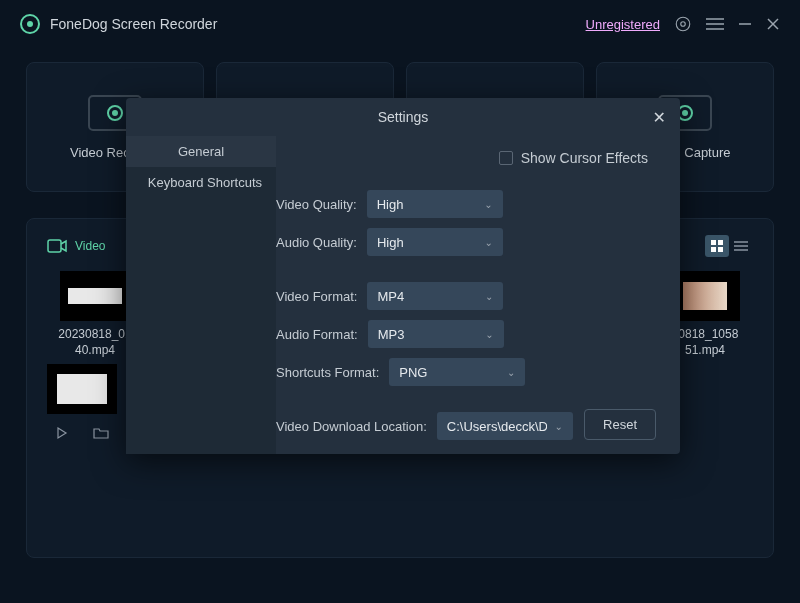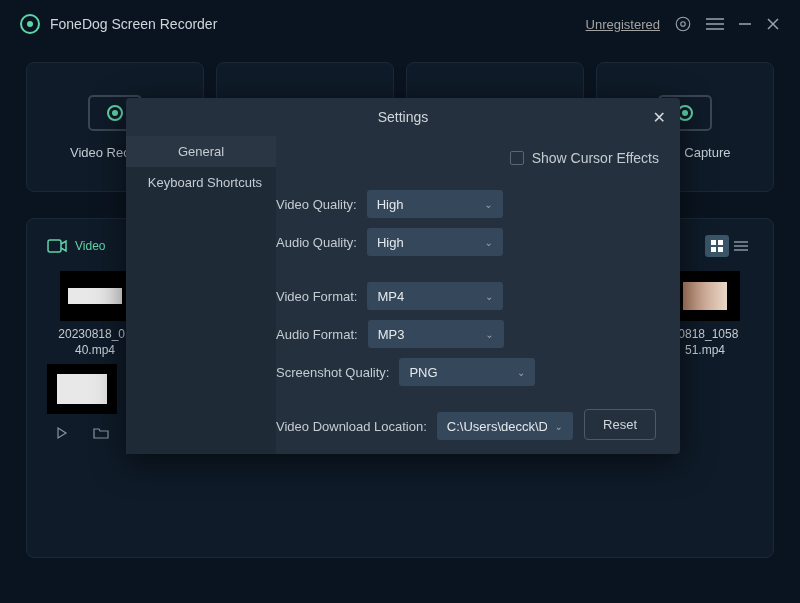--- a/index.html
+++ b/index.html
@@ -5,21 +5,21 @@
 * { margin: 0; padding: 0; box-sizing: border-box; font-family: -apple-system, BlinkMacSystemFont, "Segoe UI", sans-serif; }
 body { width: 800px; height: 603px; background: #0a1420; overflow: hidden; position: relative; }
 
 
 .header { height: 48px; display: flex; align-items: center; padding: 13px 20px; justify-content: space-between; }
 .header-left { display: flex; align-items: center; gap: 10px; }
 .logo { width: 20px; height: 20px; border: 2px solid #5fd4a8; border-radius: 50%; position: relative; }
 .logo::after { content: ''; position: absolute; width: 6px; height: 6px; background: #5fd4a8; border-radius: 50%; top: 5px; left: 5px; }
 .app-title { color: #d0d6dc; font-size: 14px; font-weight: 400; }
 .header-right { display: flex; align-items: center; gap: 14px; }
-.unreg { color: #a3a3a3; font-size: 13px; text-decoration: underline; margin-left: 24px; }
+.unreg { color: #f0abfc; font-size: 13px; text-decoration: underline; margin-left: 24px; }
 .header-icon { color: #9aa4ae; cursor: pointer; display: flex; align-items: center; }
 
 
 .modes { display: flex; gap: 12px; padding: 14px 26px 0; }
 .mode-tile { flex: 1; height: 130px; background: #0f1b29; border: 1px solid #1a2838; border-radius: 8px; display: flex; flex-direction: column; align-items: center; justify-content: center; gap: 14px; }
 .mode-icon { width: 54px; height: 36px; border: 2px solid #3a4652; border-radius: 5px; position: relative; display: flex; align-items: center; justify-content: center; }
 .rec-dot { width: 16px; height: 16px; border: 2px solid #5fd4a8; border-radius: 50%; position: relative; }
 .rec-dot::after { content: ''; position: absolute; width: 6px; height: 6px; background: #5fd4a8; border-radius: 50%; top: 3px; left: 3px; }
 .mode-label { color: #c5ccd3; font-size: 13px; }
 
@@ -41,21 +41,21 @@
 .tool-icon { color: #8a94a0; cursor: pointer; display: flex; }
 
 
 .modal { position: absolute; top: 98px; left: 126px; width: 554px; height: 356px; background: #24303e; border-radius: 4px; box-shadow: 0 8px 32px rgba(0,0,0,0.6); display: flex; flex-direction: column; }
 .modal-header { height: 38px; display: flex; align-items: center; justify-content: center; position: relative; color: #d0d6dc; font-size: 14px; }
 .modal-close { position: absolute; right: 14px; top: 10px; color: #d0d6dc; cursor: pointer; font-size: 16px; }
 .modal-body { flex: 1; display: flex; }
 .sidebar { width: 150px; background: #1e2a36; }
 .side-item { padding: 8px 14px; color: #c5ccd3; font-size: 13px; cursor: pointer; text-align: right; }
 .side-item.active { background: #2a3644; text-align: center; }
-.content { flex: 1; padding: 14px 13px 0 0; position: relative; }
+.content { flex: 1; padding: 14px 24px 0 0; position: relative; }
 .cursor-row { display: flex; align-items: center; justify-content: flex-end; gap: 8px; margin-bottom: 24px; padding-right: 8px; }
 .checkbox { width: 14px; height: 14px; border: 1px solid #5a6674; border-radius: 2px; }
 .cursor-label { color: #c5ccd3; font-size: 14px; }
 .form-row { display: flex; align-items: center; justify-content: flex-start; gap: 10px; margin-bottom: 10px; }
 .form-label { color: #c5ccd3; font-size: 13px; }
 .select { width: 136px; height: 28px; background: #35475a; border-radius: 3px; display: flex; align-items: center; justify-content: space-between; padding: 0 10px; color: #e5e9ed; font-size: 13px; }
 .chev { color: #9aa4ae; font-size: 10px; }
 .gap { height: 16px; }
 .reset-btn { position: absolute; bottom: 14px; right: 24px; padding: 7px 18px; border: 1px solid #4a5a6a; border-radius: 4px; color: #d0d6dc; font-size: 13px; cursor: pointer; margin-top: 20px; }
 
@@ -259,21 +259,21 @@
         </div>
       </div>
       <div class="form-row">
         <span class="form-label">Audio Format:</span>
         <div class="select">
           <span>MP3</span>
           <span class="chev">⌄</span>
         </div>
       </div>
       <div class="form-row">
-        <span class="form-label">Screenshot Quality:</span>
+        <span class="form-label">Shortcuts Format:</span>
         <div class="select">
           <span>PNG</span>
           <span class="chev">⌄</span>
         </div>
       </div>
 
       <div class="gap"></div>
 
       <div class="form-row">
         <span class="form-label">Video Download Location:</span>

